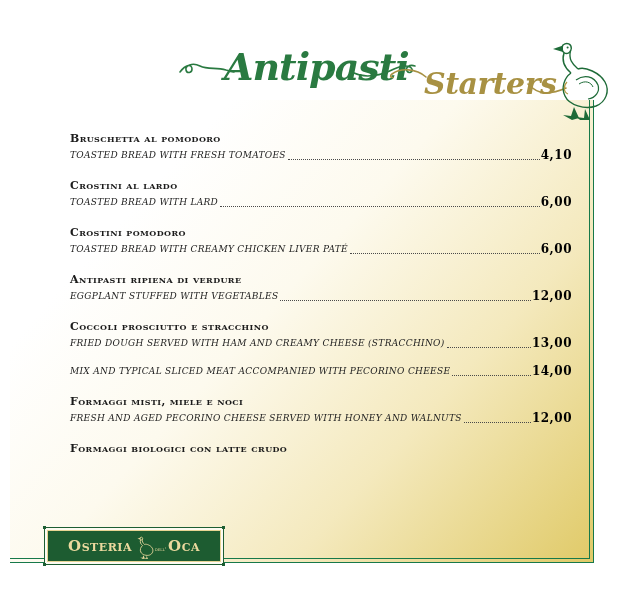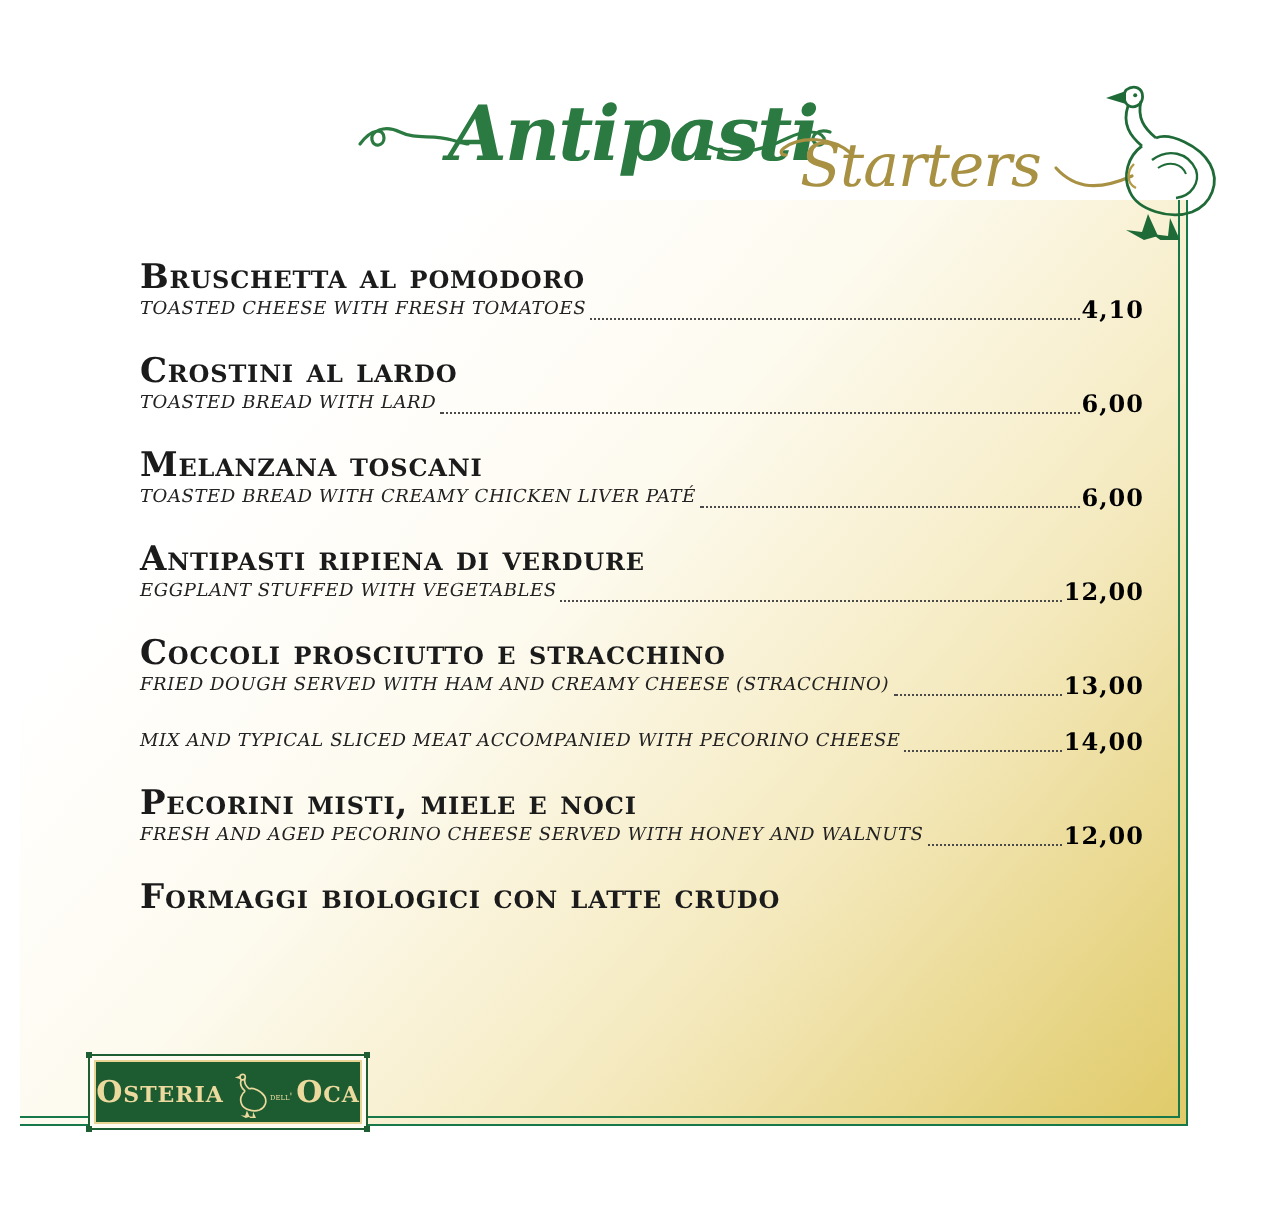--- a/index.html
+++ b/index.html
@@ -21,42 +21,42 @@
     pointer-events:none;
   }
   
   .header{position:absolute;left:0;top:0;width:640px;height:130px;}
   .title-it{
     position:absolute;left:224px;top:44px;
     font-size:38px;font-style:italic;font-weight:bold;letter-spacing:-1px;
     color:#2a7a41;
   }
   .title-en{
-    position:absolute;left:400px;top:66px;
-    font-size:30px;font-style:italic;font-weight:normal;letter-spacing:-0.5px;
+    position:absolute;left:424px;top:66px;
+    font-size:30px;font-style:italic;font-weight:bold;letter-spacing:-0.5px;
     color:#a89143;
   }
   .swash{position:absolute;}
   .goose-big{position:absolute;left:552px;top:36px;}
   
   .menu{position:absolute;left:70px;top:130px;width:502px;}
   .menu-item{margin-bottom:15px;}
   .item-name{
-    font-variant:small-caps;font-weight:bold;font-size:17px;line-height:18px;
+    font-variant:small-caps;font-weight:bold;font-size:11px;line-height:18px;
     color:#1b1b1b;letter-spacing:0.4px;
   }
   .item-line{display:flex;align-items:flex-end;margin-top:1px;line-height:13px;}
   .item-desc{
     font-style:italic;font-size:9px;color:#222;letter-spacing:0.3px;white-space:nowrap;
   }
   .dots{flex:1;min-width:8px;border-bottom:1.4px dotted #4a4a4a;margin:0 1px 2px 2px;}
   .item-price{font-weight:bold;font-size:12px;color:#000;letter-spacing:0.5px;}
   
   .logo{
-    position:absolute;left:44px;top:527px;width:140px;height:38px;
+    position:absolute;left:44px;top:527px;width:180px;height:38px;
     border:1px solid #1d5e33;padding:2px;box-sizing:border-box;background:#fdfbf2;
   }
   .logo .corner{position:absolute;width:3px;height:3px;background:#1d5e33;}
   .logo .c1{left:-2px;top:-2px}.logo .c2{right:-2px;top:-2px}
   .logo .c3{left:-2px;bottom:-2px}.logo .c4{right:-2px;bottom:-2px}
   .logo-inner{
     width:100%;height:100%;box-sizing:border-box;background:#1d5c31;
     border:1px solid #e8d594;
     display:flex;align-items:center;justify-content:center;gap:1px;color:#ecd99e;
   }
@@ -108,37 +108,37 @@
     <path d="M15,46 C11,50 11.5,56 16,58" fill="none" stroke="#b39a45" stroke-width="1.2"></path>
     <path d="M22,71 L19,80 L11,79 L20,84 L27,82 Z" fill="#1e6b38"></path>
     <path d="M33,73 L32,82 L24,81 L31,86 L38,84 Z" fill="#1e6b38"></path>
   </svg>
 </div>
 
 <div class="menu">
   <div class="menu-item">
     <div class="item-name">Bruschetta al pomodoro</div>
     <div class="item-line">
-      <span class="item-desc">TOASTED CHEESE WITH FRESH TOMATOES</span>
+      <span class="item-desc">TOASTED BREAD WITH FRESH TOMATOES</span>
       <span class="dots"></span>
       <span class="item-price">4,10</span>
     </div>
   </div>
 
   <div class="menu-item">
     <div class="item-name">Crostini al lardo</div>
     <div class="item-line">
       <span class="item-desc">TOASTED BREAD WITH LARD</span>
       <span class="dots"></span>
       <span class="item-price">6,00</span>
     </div>
   </div>
 
   <div class="menu-item">
-    <div class="item-name">Melanzana toscani</div>
+    <div class="item-name">Crostini pomodoro</div>
     <div class="item-line">
       <span class="item-desc">TOASTED BREAD WITH CREAMY CHICKEN LIVER PATÉ</span>
       <span class="dots"></span>
       <span class="item-price">6,00</span>
     </div>
   </div>
 
   <div class="menu-item">
     <div class="item-name">Antipasti ripiena di verdure</div>
     <div class="item-line">
@@ -159,21 +159,21 @@
 
   <div class="menu-item">
     <div class="item-line">
       <span class="item-desc">MIX AND TYPICAL SLICED MEAT ACCOMPANIED WITH PECORINO CHEESE</span>
       <span class="dots"></span>
       <span class="item-price">14,00</span>
     </div>
   </div>
 
   <div class="menu-item">
-    <div class="item-name">Pecorini misti, miele e noci</div>
+    <div class="item-name">Formaggi misti, miele e noci</div>
     <div class="item-line">
       <span class="item-desc">FRESH AND AGED PECORINO CHEESE SERVED WITH HONEY AND WALNUTS</span>
       <span class="dots"></span>
       <span class="item-price">12,00</span>
     </div>
   </div>
 
   <div class="menu-item">
     <div class="item-name">Formaggi biologici con latte crudo</div>
   </div>

